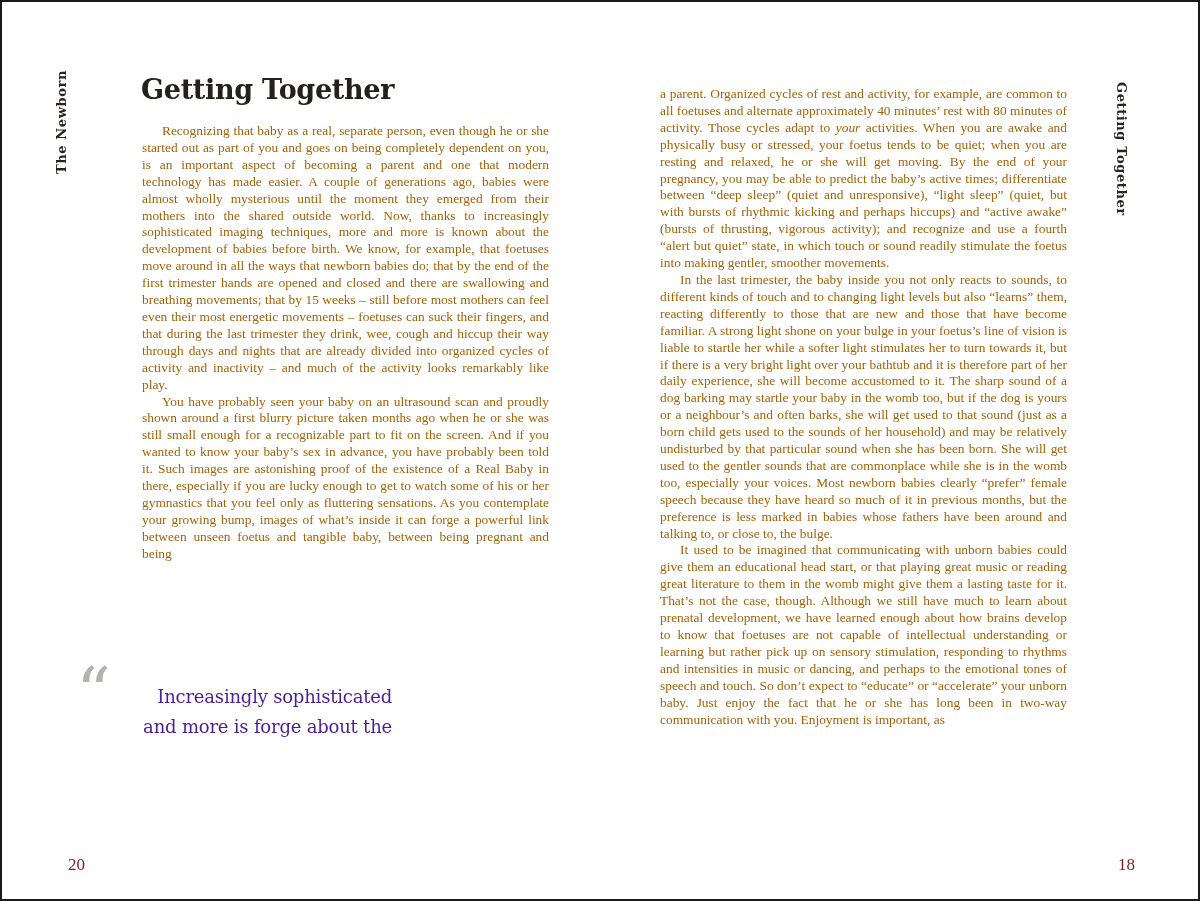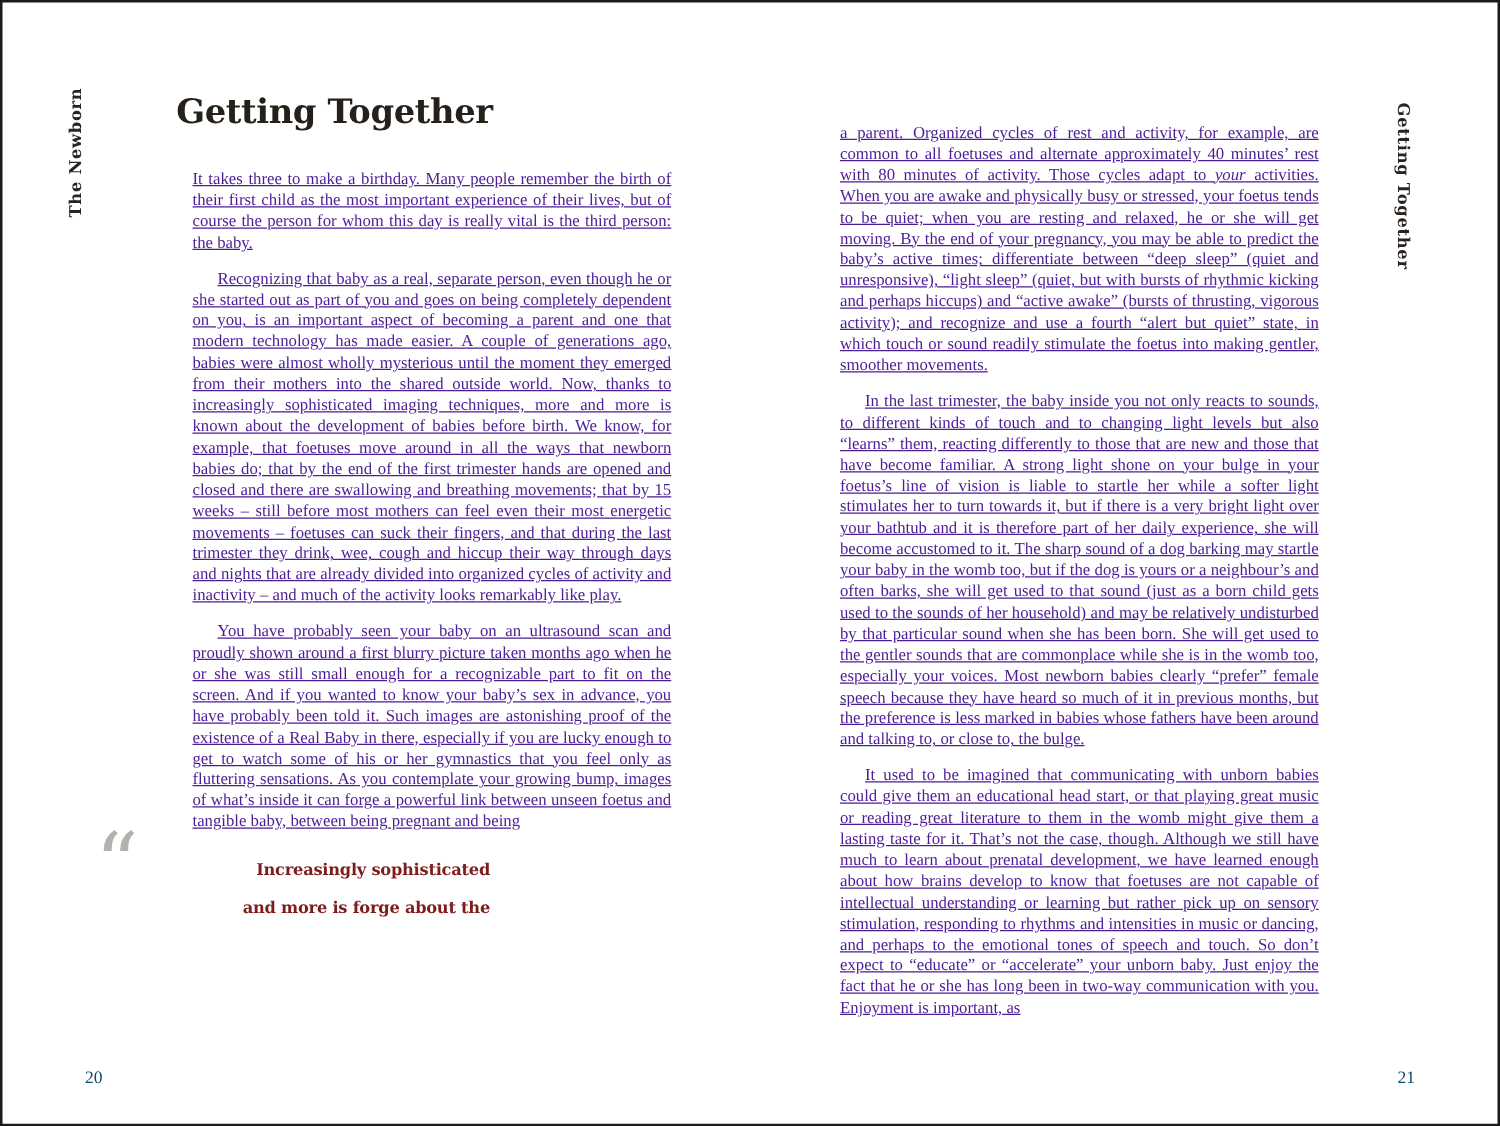--- a/index.html
+++ b/index.html
@@ -54,26 +54,25 @@
   }
   
   .body-col {
     position: absolute;
     width: 407px;
     overflow: hidden;
   }
   .body-left  { left: 140px; top: 121px; max-height: 560px; }
   .body-right { left: 658px; top: 84px;  max-height: 764px; }
   .body-col p {
-    margin: 12px;
+    margin: 0;
     text-align: justify;
     font-size: 13.4px;
     line-height: 16.9px;
-    color: #4c1d95;
-    text-decoration: underline;
+    color: #a16207;
   }
   .body-col p.indent { text-indent: 20px; }
   .body-col em { font-style: italic; }
   
   .pullquote {
     position: absolute;
     left: 72px;
     top: 664px;
     width: 318px;
   }
@@ -83,47 +82,46 @@
     top: -8px;
     font-family: "DejaVu Serif", serif;
     font-size: 68px;
     line-height: 1;
     color: #b5b2ae;
   }
   .qlines {
     padding-top: 16px;
     text-align: right;
     font-family: "DejaVu Serif", serif;
-    font-weight: 700;
-    font-size: 13px;
+    font-weight: 400;
+    font-size: 18px;
     line-height: 30px;
     letter-spacing: -0.2px;
-    color: #7f1d1d;
+    color: #4c1d95;
   }
   
   .pagenum {
     position: absolute;
-    font-size: 14px;
-    color: #0c4a6e;
+    font-size: 17px;
+    color: #7f1d1d;
   }
   .pn-left  { left: 66px;  top: 853px; }
   .pn-right { left: 1116px; top: 853px; }
 </style>
 </head>
 <body>
 
 <div class="sheet">
 
   <div>
     <div class="vlabel vlabel-left">The Newborn</div>
 
     <h1 class="heading">Getting Together</h1>
 
     <div class="body-col body-left">
-        <p><span>It takes three to make a birthday. Many people remember the birth of their first child as the most important experience of their lives, but of course the person for whom this day is really vital is the third person: the baby.</span></p>
         <p class="indent"><span>Recognizing that baby as a real, separate person, even though he or she started out as part of you and goes on being completely dependent on you, is an important aspect of becoming a parent and one that modern technology has made easier. A couple of generations ago, babies were almost wholly mysterious until the moment they emerged from their mothers into the shared outside world. Now, thanks to increasingly sophisticated imaging techniques, more and more is known about the development of babies before birth. We know, for example, that foetuses move around in all the ways that newborn babies do; that by the end of the first trimester hands are opened and closed and there are swallowing and breathing movements; that by 15 weeks – still before most mothers can feel even their most energetic movements – foetuses can suck their fingers, and that during the last trimester they drink, wee, cough and hiccup their way through days and nights that are already divided into organized cycles of activity and inactivity – and much of the activity looks remarkably like play.</span></p>
         <p class="indent"><span>You have probably seen your baby on an ultrasound scan and proudly shown around a first blurry picture taken months ago when he or she was still small enough for a recognizable part to fit on the screen. And if you wanted to know your baby’s sex in advance, you have probably been told it. Such images are astonishing proof of the existence of a Real Baby in there, especially if you are lucky enough to get to watch some of his or her gymnastics that you feel only as fluttering sensations. As you contemplate your growing bump, images of what’s inside it can forge a powerful link between unseen foetus and tangible baby, between being pregnant and being</span></p>
       </div>
 
     <div class="pullquote">
       <div class="qmark">“</div>
       <div class="qlines">
           <div>Increasingly sophisticated</div>
           <div>and more is forge about the</div>
         </div>
@@ -134,16 +132,16 @@
 
   <div>
     <div class="body-col body-right">
         <p><span>a parent. Organized cycles of rest and activity, for example, are common to all foetuses and alternate approximately 40 minutes’ rest with 80 minutes of activity. Those cycles adapt to </span><em>your</em><span> activities. When you are awake and physically busy or stressed, your foetus tends to be quiet; when you are resting and relaxed, he or she will get moving. By the end of your pregnancy, you may be able to predict the baby’s active times; differentiate between “deep sleep” (quiet and unresponsive), “light sleep” (quiet, but with bursts of rhythmic kicking and perhaps hiccups) and “active awake” (bursts of thrusting, vigorous activity); and recognize and use a fourth “alert but quiet” state, in which touch or sound readily stimulate the foetus into making gentler, smoother movements.</span></p>
         <p class="indent"><span>In the last trimester, the baby inside you not only reacts to sounds, to different kinds of touch and to changing light levels but also “learns” them, reacting differently to those that are new and those that have become familiar. A strong light shone on your bulge in your foetus’s line of vision is liable to startle her while a softer light stimulates her to turn towards it, but if there is a very bright light over your bathtub and it is therefore part of her daily experience, she will become accustomed to it. The sharp sound of a dog barking may startle your baby in the womb too, but if the dog is yours or a neighbour’s and often barks, she will get used to that sound (just as a born child gets used to the sounds of her household) and may be relatively undisturbed by that particular sound when she has been born. She will get used to the gentler sounds that are commonplace while she is in the womb too, especially your voices. Most newborn babies clearly “prefer” female speech because they have heard so much of it in previous months, but the preference is less marked in babies whose fathers have been around and talking to, or close to, the bulge.</span></p>
         <p class="indent"><span>It used to be imagined that communicating with unborn babies could give them an educational head start, or that playing great music or reading great literature to them in the womb might give them a lasting taste for it. That’s not the case, though. Although we still have much to learn about prenatal development, we have learned enough about how brains develop to know that foetuses are not capable of intellectual understanding or learning but rather pick up on sensory stimulation, responding to rhythms and intensities in music or dancing, and perhaps to the emotional tones of speech and touch. So don’t expect to “educate” or “accelerate” your unborn baby. Just enjoy the fact that he or she has long been in two-way communication with you. Enjoyment is important, as</span></p>
       </div>
 
     <div class="vlabel vlabel-right">Getting Together</div>
 
-    <div class="pagenum pn-right">21</div>
+    <div class="pagenum pn-right">18</div>
   </div>
 
 </div>
 
 </body></html>

